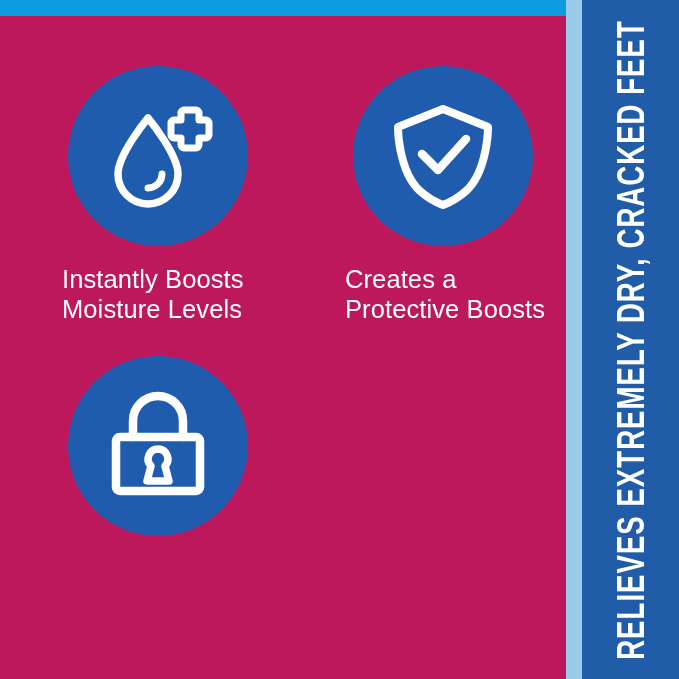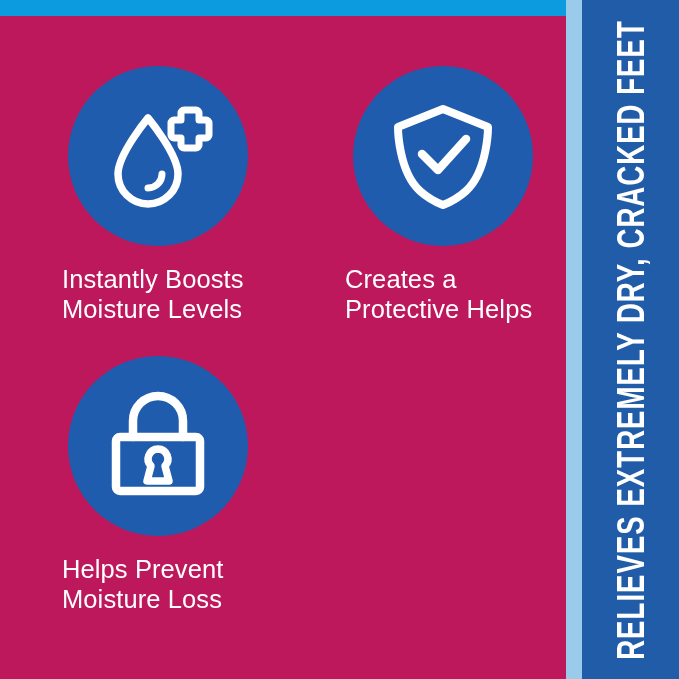--- a/index.html
+++ b/index.html
@@ -88,33 +88,31 @@
     </div>
 
     <div class="cell c2">
       <div class="disc">
         <svg width="118" height="118" viewBox="0 0 118 118">
           <path d="M59 12 L104 30 C104 30 104 74 82 94 C72 103 59 108 59 108 C59 108 46 103 36 94 C14 74 14 30 14 30 Z" fill="none" stroke="#FFFFFF" stroke-width="8" stroke-linejoin="round" stroke-linecap="round"></path>
           <path d="M38 57 L54 73 L82 42" fill="none" stroke="#FFFFFF" stroke-width="8.5" stroke-linecap="round" stroke-linejoin="round"></path>
         </svg>
       </div>
       <div class="caption">Creates a
-Protective Helps</div>
+Protective Boosts</div>
     </div>
 
     <div class="cell c3">
       <div class="disc">
         <svg width="114" height="114" viewBox="0 0 114 114">
           <path d="M32 48 V32 A25 25 0 0 1 82 32 V48" fill="none" stroke="#FFFFFF" stroke-width="8.5" stroke-linecap="round"></path>
           <rect x="15" y="48" width="84" height="54" rx="4" fill="none" stroke="#FFFFFF" stroke-width="8.5" stroke-linejoin="round"></rect>
           <path d="M57 60 A10 10 0 0 0 50 77 L46 92 H68 L64 77 A10 10 0 0 0 57 60 Z" fill="none" stroke="#FFFFFF" stroke-width="7.5" stroke-linejoin="round"></path>
         </svg>
       </div>
-      <div class="caption">Helps Prevent
-Moisture Loss</div>
     </div>
 
 
   </div>
 
   <div id="strip"></div>
 
   <div id="banner">
     <div id="banner-text"><span>RELIEVES EXTREMELY DRY, CRACKED FEET</span></div>
   </div>

